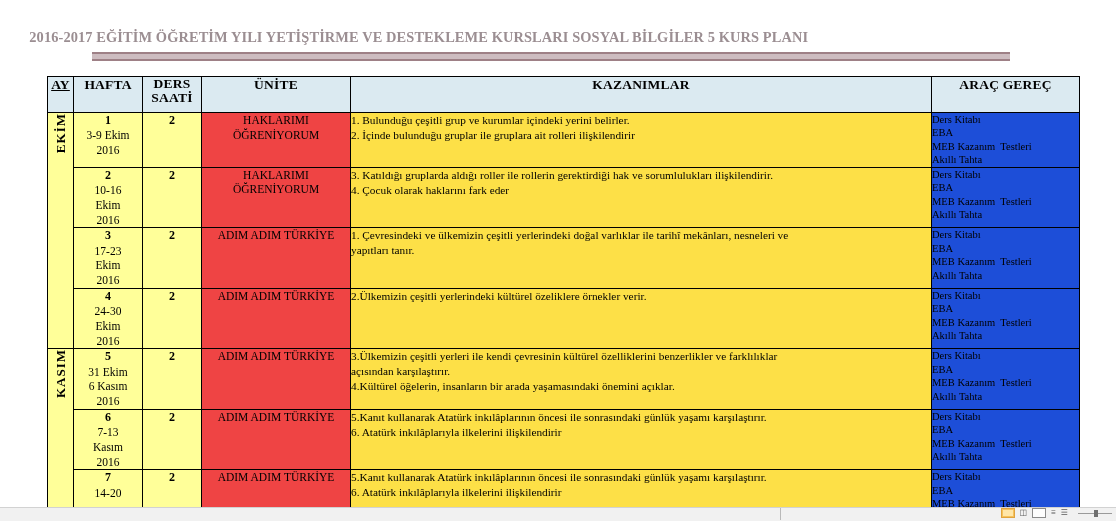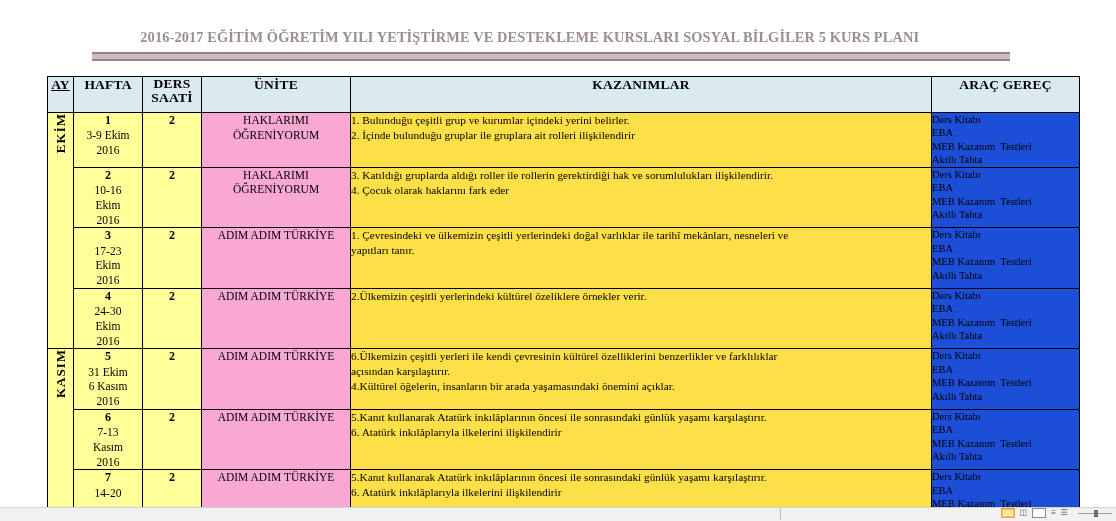--- a/index.html
+++ b/index.html
@@ -22,21 +22,21 @@
     background: #ffffff;
     overflow: hidden;
   }
 
   
   .title-wrap {
     position: absolute;
     left: 0;
     top: 28px;
     width: 948px;
-    text-align: right;
+    text-align: left;
   }
   .doc-title {
     font-family: "Liberation Serif", "DejaVu Serif", serif;
     font-size: 15.5px;
     font-weight: 700;
     letter-spacing: 0.1px;
     color: #9b8e92;
     white-space: nowrap;
     display: inline-block;
     transform: scaleX(0.93);
@@ -126,21 +126,21 @@
   td.hours {
     background: #ffff99;
     text-align: center;
     vertical-align: top;
     padding-top: 3px;
     font-weight: 700;
     font-size: 12px;
   }
 
   td.unit {
-    background: #f9a8d4;
+    background: #ef4444;
     text-align: center;
     vertical-align: top;
     padding-top: 3px;
     font-size: 11.5px;
     line-height: 1.28;
     white-space: pre-line;
   }
 
   td.outcomes {
     background: #fde047;
@@ -345,21 +345,21 @@
           <td class="month" rowspan="3"><span class="month-label">KASIM</span></td>
           <td class="week">
             <span class="wk-no">5</span>
             <span class="wk-date">31 Ekim
 6 Kasım
 2016</span>
           </td>
           <td class="hours">2</td>
           <td class="unit">ADIM ADIM TÜRKİYE</td>
           <td class="outcomes">
-            <span class="ln">6.Ülkemizin  çeşitli  yerleri ile  kendi çevresinin kültürel özelliklerini  benzerlikler  ve farklılıklar</span>
+            <span class="ln">3.Ülkemizin  çeşitli  yerleri ile  kendi çevresinin kültürel özelliklerini  benzerlikler  ve farklılıklar</span>
             <span class="ln">açısından karşılaştırır.</span>
             <span class="ln">4.Kültürel öğelerin,  insanların bir arada yaşamasındaki önemini açıklar.</span>
           </td>
           <td class="materials">
             <span class="ln">Ders Kitabı</span>
             <span class="ln">EBA</span>
             <span class="ln">MEB Kazanım  Testleri</span>
             <span class="ln">Akıllı Tahta</span>
           </td>
         </tr>

